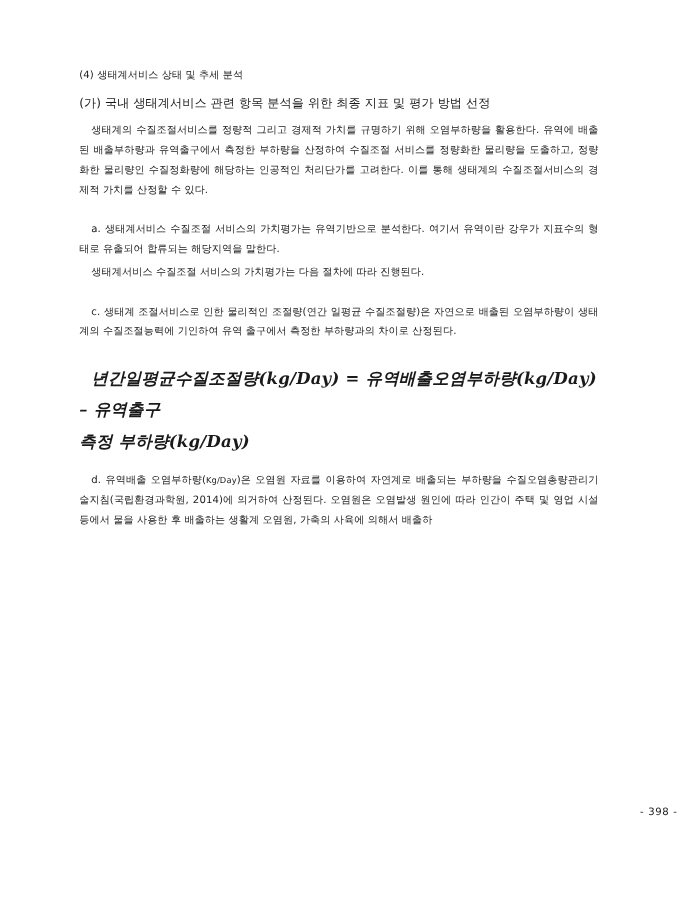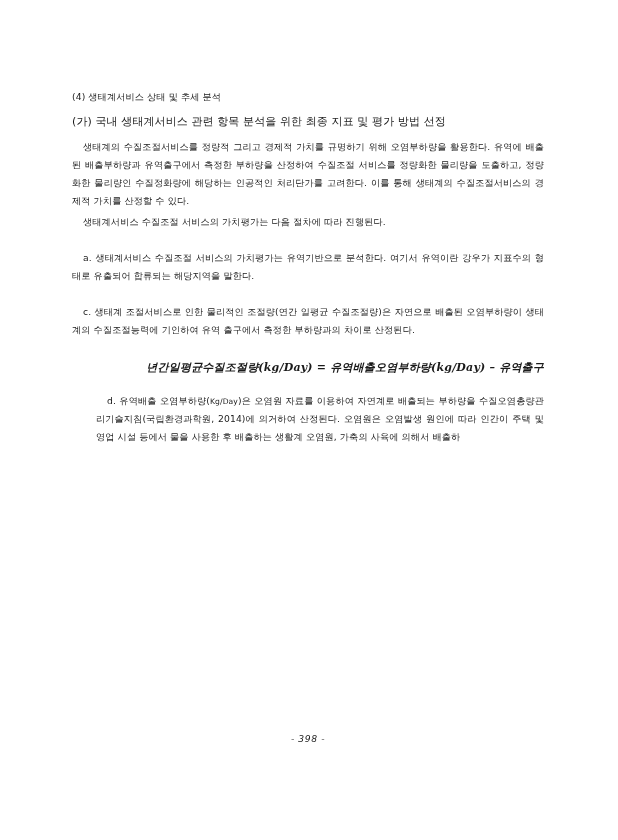--- a/index.html
+++ b/index.html
@@ -12,21 +12,21 @@
     background: #ffffff;
     font-family: "DejaVu Sans", "Liberation Sans", sans-serif;
     color: #1a1a1a;
     overflow: hidden;
   }
   .page {
     position: relative;
     width: 616px;
     height: 840px;
     box-sizing: border-box;
-    padding: 88px 72px 0 72px;
+    padding: 60px 72px 0 72px;
   }
   .doc-body {
     font-size: 9.2px;
     line-height: 1.95;
     text-align: justify;
     text-justify: inter-ideograph;
     letter-spacing: 0.1px;
   }
   .heading {
     margin: 0 0 7px 0;
@@ -42,74 +42,73 @@
   }
   p.para {
     margin: 0 0 3px 0;
     text-indent: 11px;
   }
   p.gap {
     margin-top: 18px;
   }
   p.gap-sm {
     margin-top: 13px;
-    margin-left: 24px;
   }
   .formula {
     margin: 19px 0 6px 0;
     font-family: "DejaVu Serif", "Liberation Serif", serif;
     font-style: italic;
     font-weight: bold;
-    font-size: 11px;
+    font-size: 15px;
     line-height: 1.9;
     text-indent: 11px;
-    text-align: right;
+    text-align: left;
     letter-spacing: 0.2px;
   }
   .formula .ln2 {
     display: block;
     text-indent: 0;
   }
   .sm {
     font-size: 7.6px;
   }
   .footer {
     position: absolute;
     left: 0;
     right: 0;
     bottom: 96px;
-    text-align: center;
+    text-align: right;
     font-size: 9.2px;
     letter-spacing: 0.6px;
     color: #1a1a1a;
-    font-style: italic;
   }
 </style>
 </head>
 <body>
 
 <div class="page">
 
   <div class="doc-body">
 
     <div class="heading">(4) 생태계서비스 상태 및 추세 분석</div>
 
     <div class="subheading">(가) 국내 생태계서비스 관련 항목 분석을 위한 최종 지표 및 평가 방법 선정</div>
 
     <p class="para">생태계의 수질조절서비스를 정량적 그리고 경제적 가치를 규명하기 위해 오염부하량을 활용한다. 유역에 배출된 배출부하량과 유역출구에서 측정한 부하량을 산정하여 수질조절 서비스를 정량화한 물리량을 도출하고, 정량화한 물리량인 수질정화량에 해당하는 인공적인 처리단가를 고려한다. 이를 통해 생태계의 수질조절서비스의 경제적 가치를 산정할 수 있다.</p>
 
+    <p class="para gap">a. 생태계서비스 수질조절 서비스의 가치평가는 유역기반으로 분석한다. 여기서 유역이란 강우가 지표수의 형태로 유출되어 합류되는 해당지역을 말한다.</p>
+
     <p class="para">생태계서비스 수질조절 서비스의 가치평가는 다음 절차에 따라 진행된다.</p>
-
-    <p class="para gap">a. 생태계서비스 수질조절 서비스의 가치평가는 유역기반으로 분석한다. 여기서 유역이란 강우가 지표수의 형태로 유출되어 합류되는 해당지역을 말한다.</p>
 
 
     <p class="para gap">c. 생태계 조절서비스로 인한 물리적인 조절량(연간 일평균 수질조절량)은 자연으로 배출된 오염부하량이 생태계의 수질조절능력에 기인하여 유역 출구에서 측정한 부하량과의 차이로 산정된다.</p>
 
     <div class="formula">
       <span>년간일평균수질조절량(kg/Day) = 유역배출오염부하량(kg/Day) – 유역출구</span>
+      <span class="ln2">측정 부하량(kg/Day)</span>
     </div>
 
     <p class="para gap-sm"><span>d. 유역배출 오염부하량(</span><span class="sm">Kg/Day</span><span>)은 오염원 자료를 이용하여 자연계로 배출되는 부하량을 수질오염총량관리기술지침(국립환경과학원, 2014)에 의거하여 산정된다. 오염원은 오염발생 원인에 따라 인간이 주택 및 영업 시설 등에서 물을 사용한 후 배출하는 생활계 오염원, 가축의 사육에 의해서 배출하</span></p>
 
   </div>
 
   <div class="footer">- 398 -</div>
 
 </div>
 

